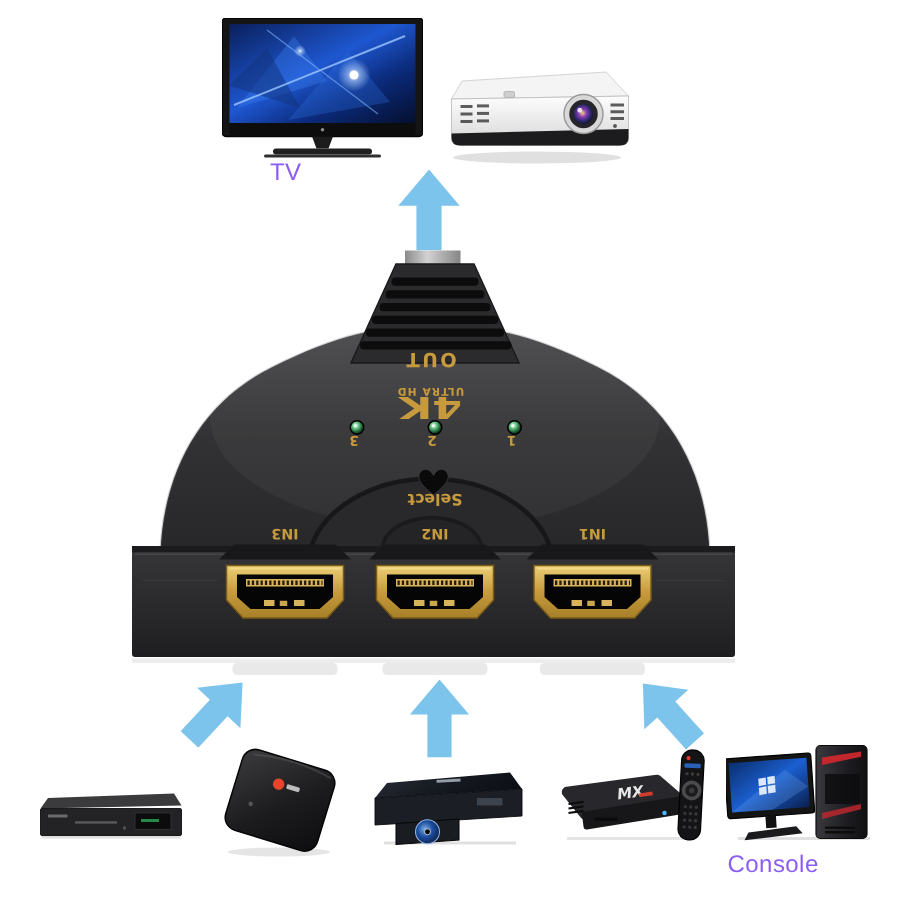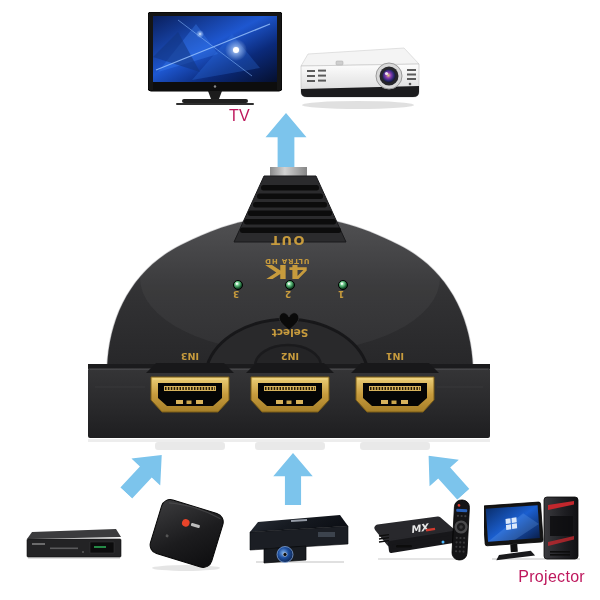--- a/index.html
+++ b/index.html
@@ -1,19 +1,19 @@
 <!DOCTYPE html>
 <html><head>
 <meta charset="utf-8">
 <style>
   html,body{margin:0;padding:0;background:#fff;}
   .stage{position:relative;width:600px;height:600px;background:#ffffff;overflow:hidden;
          font-family:"Liberation Sans",sans-serif;}
   .abs{position:absolute;}
-  .lbl{position:absolute;font-size:16px;color:#be185d;text-align:right;white-space:pre;
+  .lbl{position:absolute;font-size:16px;color:#8b5cf6;text-align:left;white-space:pre;
        letter-spacing:.3px;}
   .goldtxt{font-family:"DejaVu Sans",sans-serif;font-weight:bold;fill:#c79b3d;}
 </style>
 </head>
 <body>
 
 <div class="stage">
 
   <svg class="abs" style="left:148px;top:12px" width="134" height="96" viewBox="0 0 134 96">
     <defs>
@@ -349,15 +349,15 @@
     </g>
     <g>
       <rect x="60" y="1" width="34" height="62" rx="3" fill="url(#twrG)" stroke="#0a0a0a" stroke-width="0.8"></rect>
       <polygon points="64,9 90,5 90,8.5 64,14" fill="#c2272d"></polygon>
       <rect x="66" y="20" width="23" height="20" fill="#0d0d0f" opacity="0.85"></rect>
       <polygon points="64,46 90,40 90,43.5 64,50" fill="#c2272d" opacity="0.8"></polygon>
       <rect x="66" y="55" width="20" height="1.6" fill="#0c0c0c"></rect>
       <rect x="66" y="58" width="20" height="1.6" fill="#0c0c0c"></rect>
     </g>
   </svg>
-  <div class="lbl" style="left:485px;top:568px;width:100px">Projector</div>
+  <div class="lbl" style="left:485px;top:568px;width:100px">Console</div>
 
 </div>
 
 </body></html>

